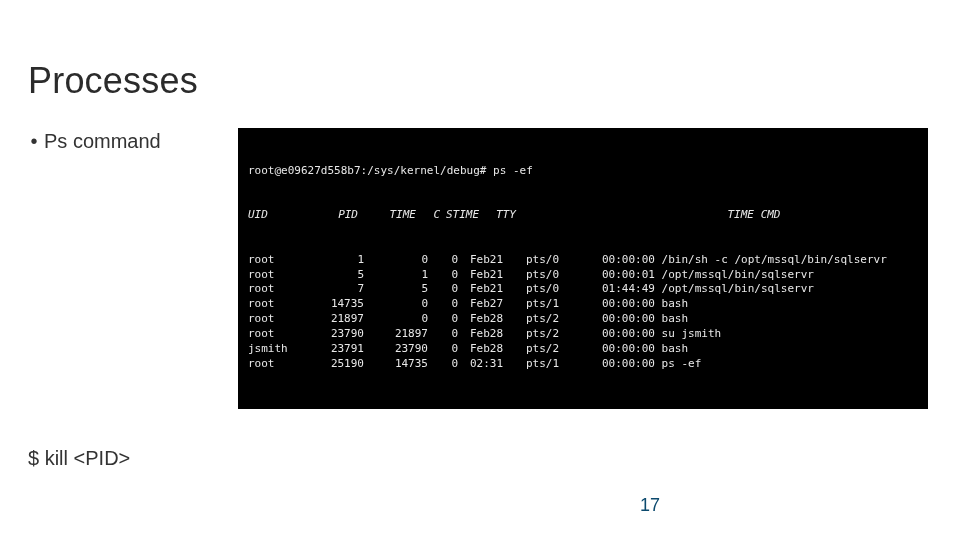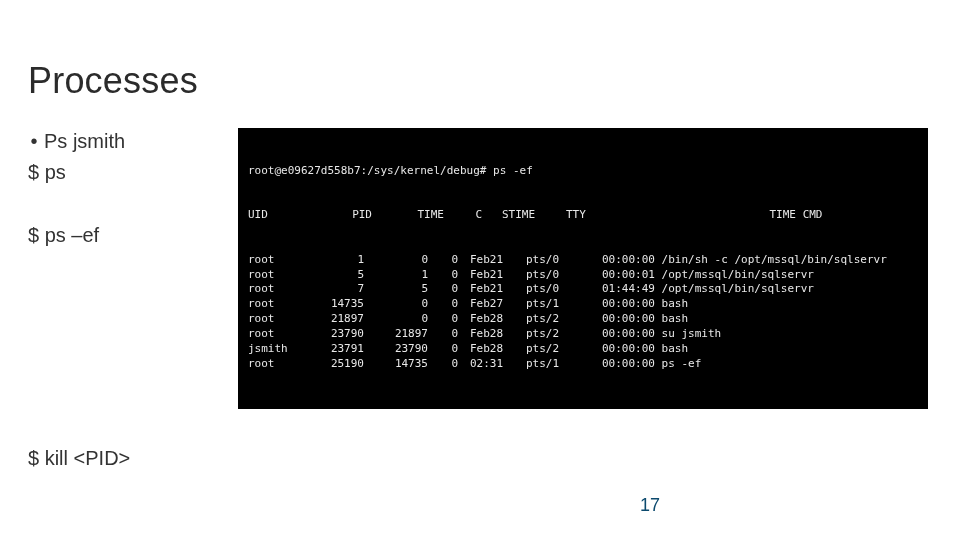--- a/index.html
+++ b/index.html
@@ -24,45 +24,43 @@
     overflow: hidden;
   }
   .terminal .row { display: grid; grid-template-columns: 58px 56px 56px 20px 48px 60px 1fr; column-gap: 8px; }
   .terminal .row .c1 { text-align: left; }
   .terminal .row .cnum { text-align: right; padding-right: 6px; }
   .terminal .row .cC { text-align: right; padding-right: 4px; }
   .terminal .row .ctime { text-align: left; }
   .terminal .row .ctty { text-align: left; }
   .terminal .row .ccmd { padding-left: 8px; }
   .terminal .row span { display: block; }
-  .terminal .hdr { display: grid; grid-template-columns: 58px 56px 56px 20px 48px 60px 1fr; column-gap: 16px; }
+  .terminal .hdr { display: grid; grid-template-columns: 58px 56px 56px 20px 48px 60px 1fr; column-gap: 2px; font-style: italic; }
   .terminal .hdr span { display: block; }
   .terminal .hdr .cnum { text-align: right; padding-right: 6px; }
   .terminal .hdr .cC { text-align: right; padding-right: 4px; }
   .terminal .hdr .ccmd { padding-left: 8px; text-align: center; }
   .kill-block { margin-top: 34px; font-size: 20px; line-height: 1.55; }
   .page-num { position: absolute; right: 300px; bottom: 24px; font-size: 18px; color: #0c4a6e; }
 </style>
 </head>
 <body>
 
 <div class="slide">
 
   <h1 class="title">Processes</h1>
 
   <div class="body-row">
 
     <div class="left">
       <div class="bullet-line">
         <span class="dot">•</span>
-        <span>Ps jsmith</span>
+        <span>Ps command</span>
       </div>
-      <div>$ ps</div>
       <div class="spacer"></div>
-      <div>$ ps –ef</div>
     </div>
 
     <div class="terminal">
       <div>root@e09627d558b7:/sys/kernel/debug# ps -ef</div>
       <div class="hdr">
         <span class="c1">UID</span>
         <span class="cnum">PID</span>
         <span class="cnum">TIME</span>
         <span class="cC">C</span>
         <span class="ctime">STIME</span>

